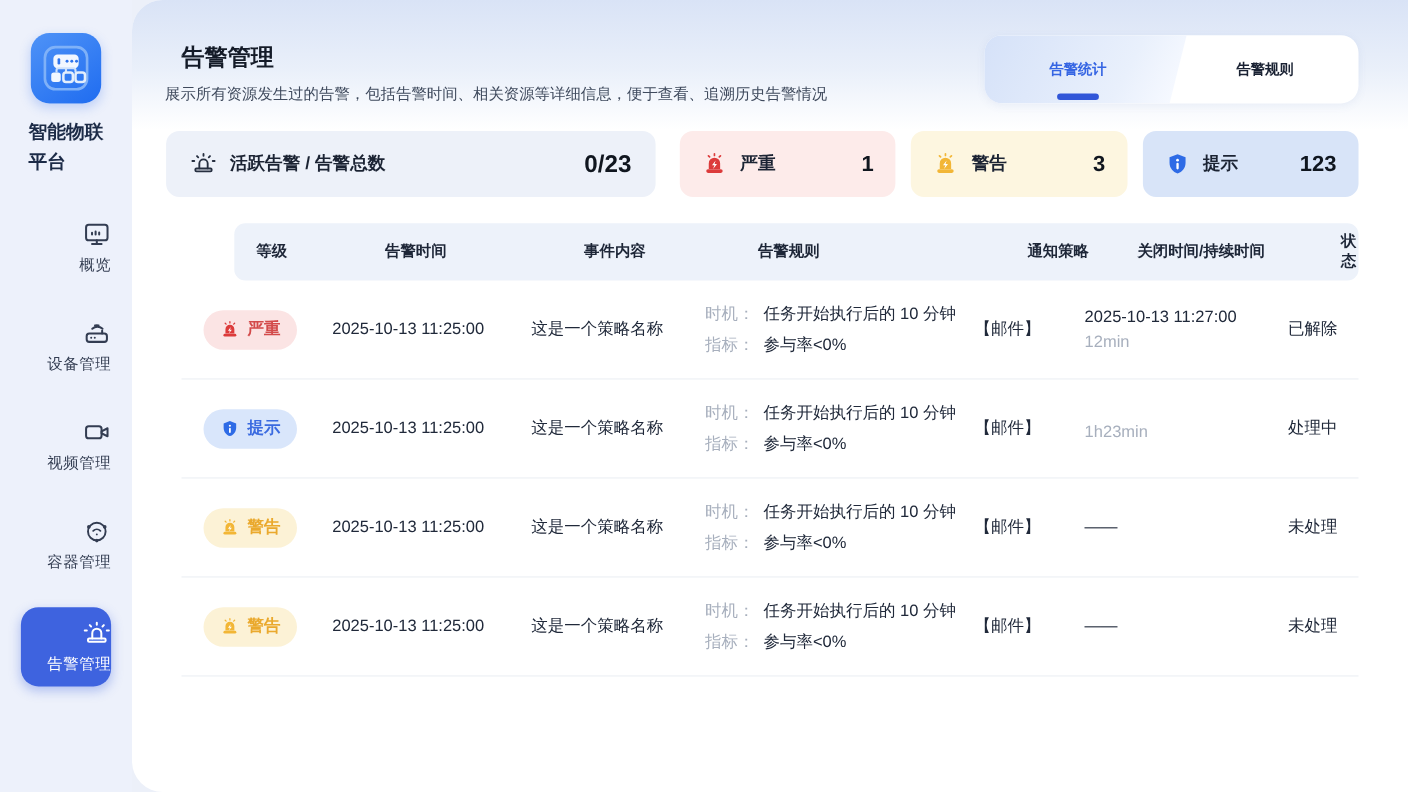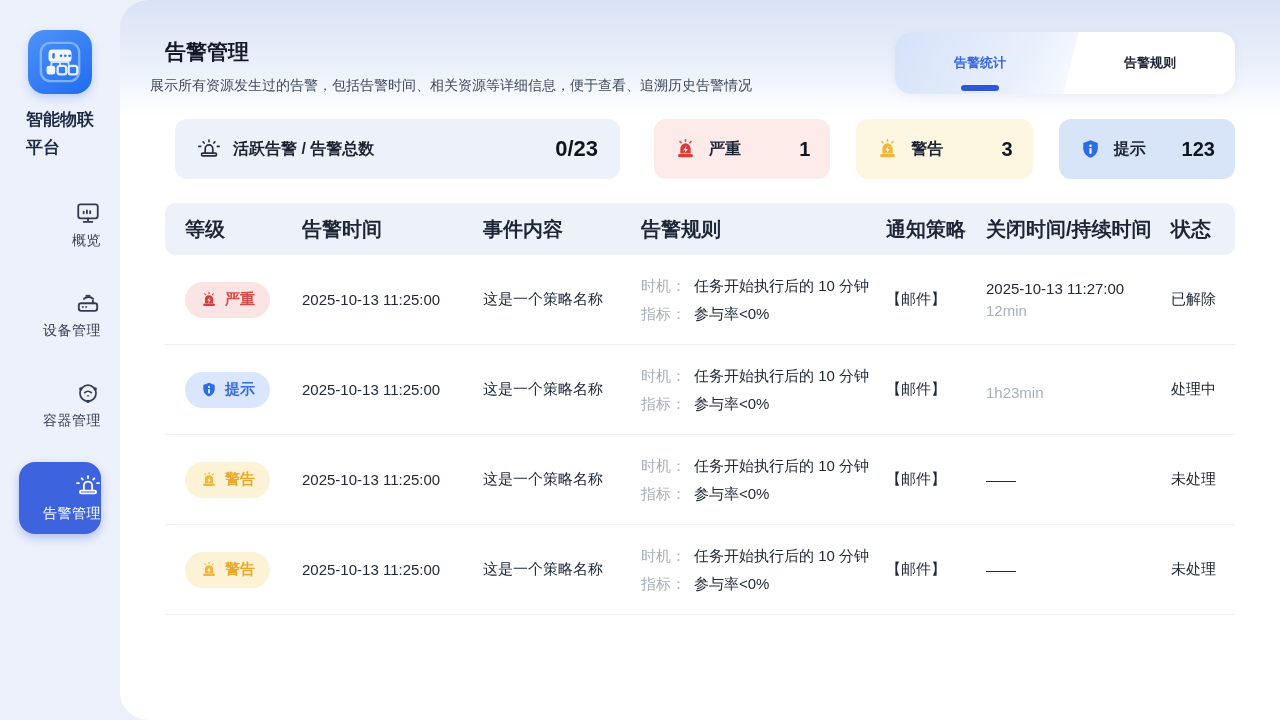--- a/index.html
+++ b/index.html
@@ -27,42 +27,42 @@
 
   
   .tabs { position:absolute; top:32px; right:45px; width:340px; height:62px; background:#ffffff; border-radius:16px; display:flex; overflow:hidden; box-shadow:0 2px 8px rgba(90,120,180,.08); }
   .tab { flex:1; position:relative; display:flex; align-items:center; justify-content:center; font-size:13px; font-weight:700; color:#1a2233; cursor:pointer; }
   .tab .tab-label { position:relative; z-index:1; }
   .tab.active { color:#3565e3; }
   .tab.active::before { content:""; position:absolute; top:0; bottom:0; left:-24px; right:-6px; background:linear-gradient(105deg,#d3e0f8 0%,#e9f0fc 75%,#f6f9ff 100%); transform:skewX(-14deg); }
   .tab.active::after { content:""; position:absolute; bottom:3px; left:50%; transform:translateX(-50%); width:38px; height:6px; border-radius:3px; background:#3156d8; }
 
   
-  .stats { position:absolute; left:55px; right:45px; top:119px; height:60px; display:flex; gap:26px;border-radius:11px; }
+  .stats { position:absolute; left:31px; right:45px; top:119px; height:60px; display:flex; gap:14px;border-radius:11px; }
   .stat-summary { width:445px; margin-right:8px; background:#edf1f9; border-radius:12px; display:flex; align-items:center; padding:0 22px; gap:12px; }
   .stat-summary .sum-icon { width:24px; height:24px; color:#262f40; }
   .stat-summary .sum-icon svg { width:24px; height:24px; display:block; }
   .stat-summary .sum-label { font-size:16px; font-weight:600; color:#1b2333; }
   .stat-summary .sum-value { margin-left:auto; font-size:22px; font-weight:700; color:#10161f; }
   .stat-card { flex:1; border-radius:12px; display:flex; align-items:center; padding:0 20px; gap:12px; }
   .stat-card .card-icon { width:23px; height:23px; }
   .stat-card .card-icon svg { width:23px; height:23px; display:block; }
   .stat-card .card-label { font-size:16px; font-weight:700; color:#1b2333; }
   .stat-card .card-value { margin-left:auto; font-size:20px; font-weight:700; color:#10161f; }
   .card-critical { background:#fdebea; }
   .card-critical .card-icon { color:#dc3b3b; }
   .card-warning { background:#fdf6e0; }
   .card-warning .card-icon { color:#f2b636; }
   .card-info { background:#d8e4f8; }
   .card-info .card-icon { color:#2e6be6; }
 
   
   .table { position:absolute; left:45px; right:45px; top:203px; }
   .tgrid { display:grid; grid-template-columns:117px 181px 158px 245px 100px 185px 1fr; align-items:center; padding-left:20px; }
-  .thead { height:52px; background:#edf2fa; border-radius:10px; font-size:20px; font-weight:700; color:#1d2637; }
+  .thead { height:52px; background:#edf2fa; border-radius:10px; font-size:14px; font-weight:700; color:#1d2637;margin-left:48px; }
   .trow { height:90px; border-bottom:1px solid #eceff4; font-size:15px; color:#20293a; }
   .badge { display:inline-flex; align-items:center; gap:7px; height:36px; padding:0 15px; border-radius:18px; font-size:15px; font-weight:700; }
   .badge .badge-icon { width:18px; height:18px; }
   .badge .badge-icon svg { width:18px; height:18px; display:block; }
   .sev-critical .badge { background:#fbe4e4; color:#d34b4b; }
   .sev-critical .badge .badge-icon { color:#dc3b3b; }
   .sev-warning .badge { background:#fcf2d6; color:#eaa92d; }
   .sev-warning .badge .badge-icon { color:#f2b636; }
   .sev-info .badge { background:#d9e6fb; color:#3a6ae0; }
   .sev-info .badge .badge-icon { color:#2e6be6; }
@@ -115,20 +115,29 @@
               <rect x="3.5" y="12.2" width="17" height="7" rx="2.2"></rect>
               <path d="M7.3 15.7h.01M10.3 15.7h.01"></path>
               <path d="M16.5 12.2V9.8"></path>
               <path d="M8.2 8.2a6.2 6.2 0 018.6 0"></path>
               <path d="M10.5 5.4a9.4 9.4 0 013 0"></path>
             </svg>
           </span>
     <span class="mi-label">设备管理</span>
   </div>
 
+  <div class="menu-item">
+    <span class="mi-icon">
+            <svg viewBox="0 0 24 24" fill="none" stroke="currentColor" stroke-width="1.7" stroke-linecap="round" stroke-linejoin="round">
+              <rect x="3" y="7" width="13" height="10" rx="2.2"></rect>
+              <path d="M16 11.2l5-2.6v6.8l-5-2.6z"></path>
+            </svg>
+          </span>
+    <span class="mi-label">视频管理</span>
+  </div>
 
   <div class="menu-item">
     <span class="mi-icon">
             <svg viewBox="0 0 24 24" fill="none" stroke="currentColor" stroke-width="1.6" stroke-linecap="round" stroke-linejoin="round">
               <circle cx="12" cy="12.2" r="7.4"></circle>
               <path d="M9 11.6a4.3 4.3 0 016 0"></path>
               <path d="M12 14.6h.01"></path>
               <circle cx="5.3" cy="8.3" r="1.5" fill="currentColor" stroke="none"></circle>
               <circle cx="18.7" cy="8.3" r="1.5" fill="currentColor" stroke="none"></circle>
               <circle cx="12" cy="19.8" r="1.5" fill="currentColor" stroke="none"></circle>

